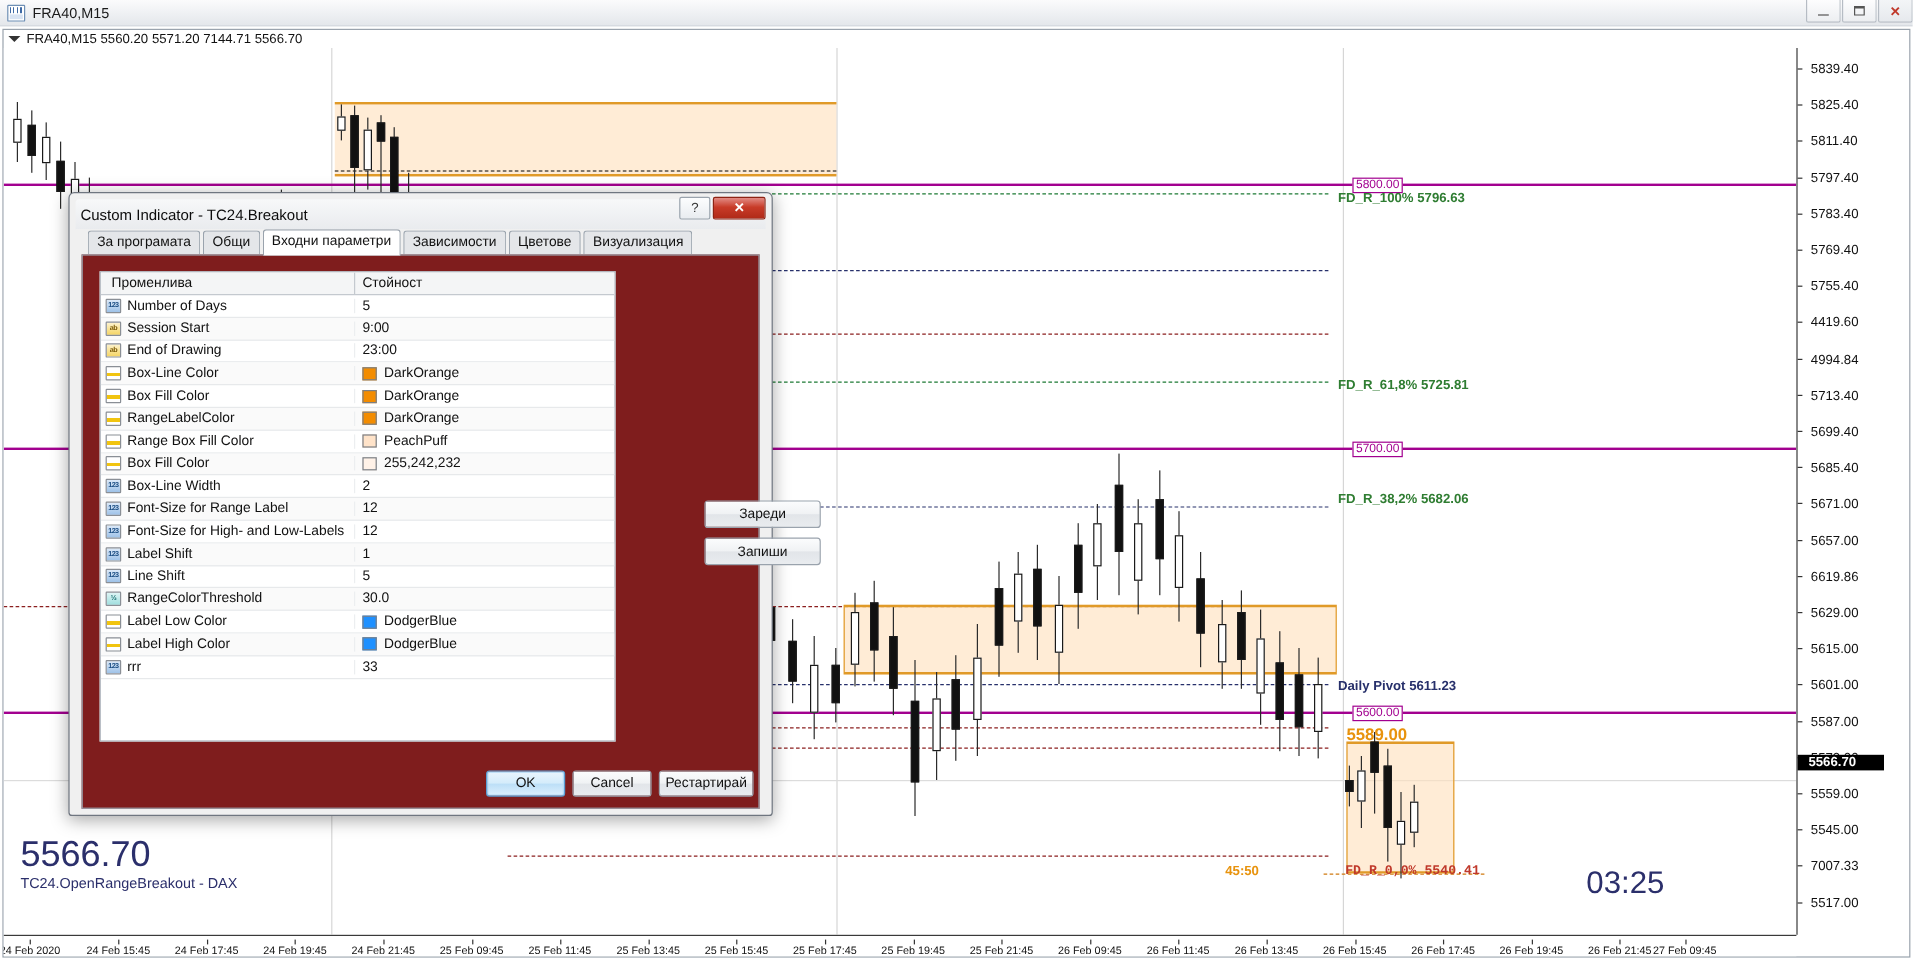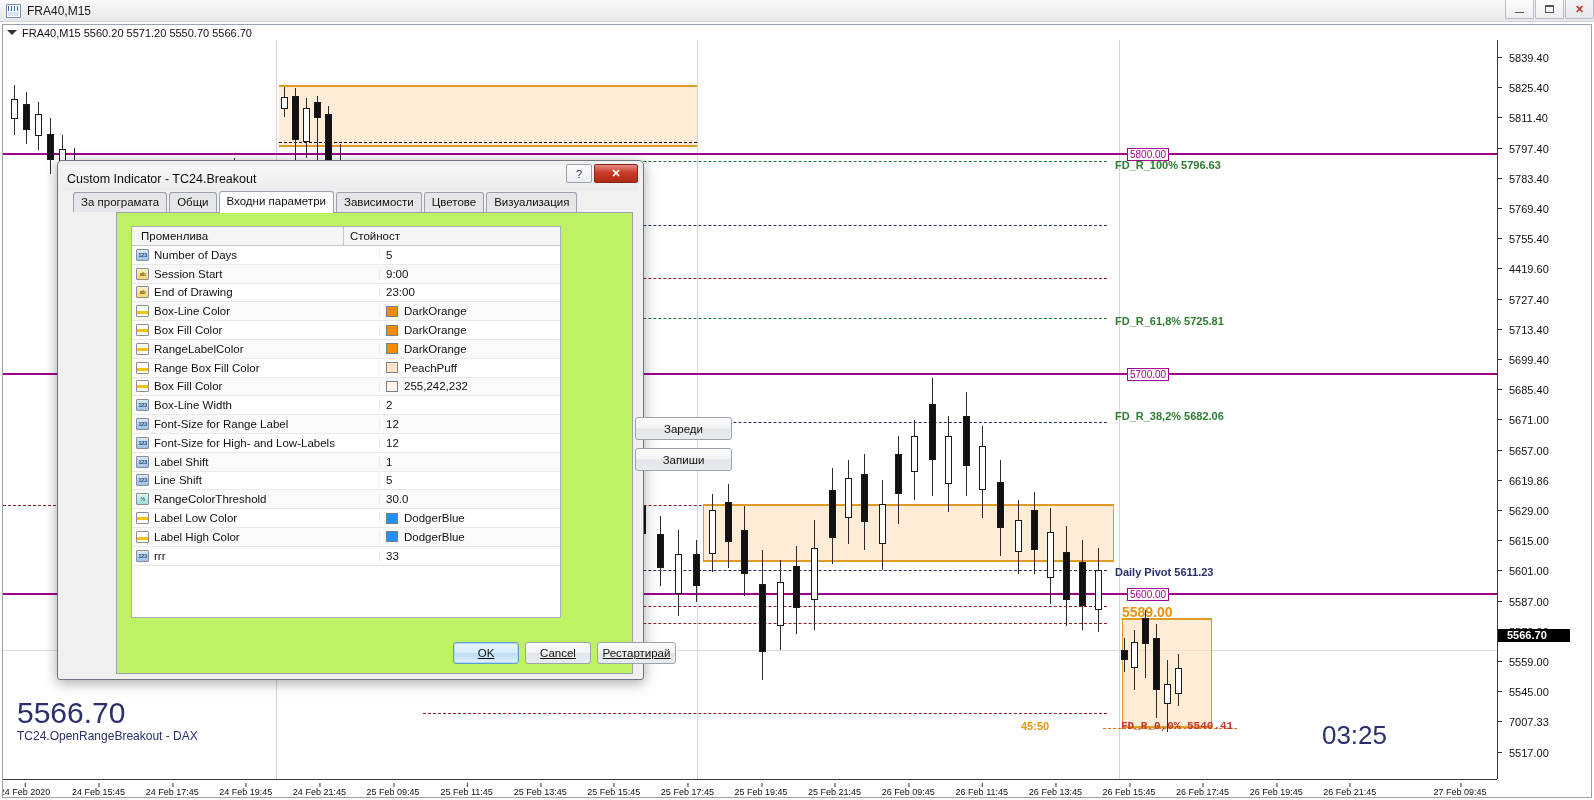--- a/index.html
+++ b/index.html
@@ -176,38 +176,38 @@
     font-size: 11.5px; padding: 2px 7px 3px 7px; margin-right: 2px;
     border: 1px solid #9aa3ad; border-bottom: none; background: #e4e6e9;
     border-radius: 3px 3px 0 0; color: #111; line-height: 14px;
   }
   .tab.active {
     background: #ffffff; font-weight: normal; padding-bottom: 5px;
     position: relative; z-index: 3; margin-bottom: -1px;
   }
   .tabpanel {
     position: absolute; left: 5px; right: 5px; top: 21px; bottom: 0;
-    border: 1px solid #9aa3ad; background: #bef264; margin-left: 48px;
+    border: 1px solid #9aa3ad; background: #7f1d1d;
   }
   .grid-wrap {
     position: absolute; left: 14px; top: 13px; width: 430px; height: 392px;
     border: 1px solid #a9b0b8; background: #fff; overflow: hidden;
   }
   .grid-head {
     display: flex; height: 19px; background: #f4f5f6; border-bottom: 1px solid #c4c9cf;
     font-size: 11.5px; color: #111;
   }
   .grid-head .c1 { width: 212px; padding: 3px 0 0 9px; border-right: 1px solid #c4c9cf; }
   .grid-head .c2 { flex: 1; padding: 3px 0 0 6px; }
   .grow {
     display: flex; height: 18.8px; border-bottom: 1px solid #e7e9eb;
     font-size: 11.5px; color: #111; align-items: center;
   }
   .grow:nth-child(even) { background: #fafafa; }
-  .grow .c1 { width: 248px; display: flex; align-items: center; padding-left: 4px; border-right: 1px solid #eceef0; }
+  .grow .c1 { width: 212px; display: flex; align-items: center; padding-left: 4px; border-right: 1px solid #eceef0; }
   .grow .c2 { flex: 1; display: flex; align-items: center; padding-left: 6px; }
   .vicon {
     width: 13px; height: 12px; margin-right: 5px; flex: none; border-radius: 1px;
     position: relative; border: 1px solid #8a8f96; font-size: 6px; color:#fff;
     display:flex; align-items:center; justify-content:center; line-height:6px;
     letter-spacing: -0.5px; font-family: "Liberation Sans", sans-serif;
   }
   .vicon.num { background: linear-gradient(to bottom,#dce9f8,#9ec2e8); color:#1d4f84; font-weight:bold; }
   .vicon.str { background: linear-gradient(to bottom,#fdf3cf,#f5d563); color:#7a5a08; font-weight:bold; }
   .vicon.col { background: linear-gradient(to bottom,#ffffff 0 45%,#f1c40f 45% 75%,#ffffff 75% 100%); }
@@ -219,21 +219,21 @@
     width: 97px; height: 23px; font-size: 11.5px; color: #111;
     border: 1px solid #9aa3ad; border-radius: 3px;
     background: linear-gradient(to bottom,#fbfcfd 0%,#f0f2f4 48%,#e2e5e9 52%,#e9ecef 100%);
     display: flex; align-items: center; justify-content: center; margin-bottom: 8px;
   }
   .footbtns { position: absolute; left: 336px; bottom: 9px; display: flex; gap: 6px; }
   .fbtn {
     height: 22px; font-size: 11.5px; color: #111;
     border: 1px solid #9aa3ad; border-radius: 3px;
     background: linear-gradient(to bottom,#fbfcfd 0%,#f0f2f4 48%,#e2e5e9 52%,#e9ecef 100%);
-    display: flex; align-items: center; justify-content: center; padding: 0 10px; text-decoration: underline;
+    display: flex; align-items: center; justify-content: center; padding: 0 10px;
   }
   .fbtn.ok {
     width: 66px;
     background: linear-gradient(to bottom,#eaf5fd 0%,#d4ecfb 48%,#bcdff7 52%,#ddf0fd 100%);
     border-color: #5b9fd4; box-shadow: 0 0 0 1px #b3d9f5 inset;
   }
   .fbtn.cancel { width: 66px; }
   .fbtn.restart { width: 79px; }
 </style>
 </head>
@@ -254,21 +254,21 @@
       <div class="wbtn close">
           <span>✕</span>
         </div>
     </div>
   </div>
 
   <div class="chartframe">
 
     <div class="chart-head">
       <span class="tri"></span>
-      <span>FRA40,M15  5560.20 5571.20 5550.70 5566.70</span>
+      <span>FRA40,M15  5560.20 5571.20 7144.71 5566.70</span>
     </div>
 
     <div class="plot">
 
       <div class="vgrid" style="left:273px"></div>
       <div class="vgrid" style="left:694px"></div>
       <div class="vgrid" style="left:1116px"></div>
 
       <div class="hgrid" style="top:610px"></div>
 
@@ -539,21 +539,21 @@
 
     <div class="paxis">
         <div class="ptick" style="top: 18px;">5839.40</div>
         <div class="ptick" style="top: 48.2px;">5825.40</div>
         <div class="ptick" style="top: 78.4px;">5811.40</div>
         <div class="ptick" style="top: 108.6px;">5797.40</div>
         <div class="ptick" style="top: 138.8px;">5783.40</div>
         <div class="ptick" style="top: 169px;">5769.40</div>
         <div class="ptick" style="top: 199.2px;">5755.40</div>
         <div class="ptick" style="top: 229.4px;">4419.60</div>
-        <div class="ptick" style="top: 259.6px;">5727.40</div>
+        <div class="ptick" style="top: 259.6px;">4994.84</div>
         <div class="ptick" style="top: 289.8px;">5713.40</div>
         <div class="ptick" style="top: 320px;">5699.40</div>
         <div class="ptick" style="top: 350.2px;">5685.40</div>
         <div class="ptick" style="top: 380.4px;">5671.00</div>
         <div class="ptick" style="top: 410.6px;">5657.00</div>
         <div class="ptick" style="top: 440.8px;">6619.86</div>
         <div class="ptick" style="top: 471px;">5629.00</div>
         <div class="ptick" style="top: 501.2px;">5615.00</div>
         <div class="ptick" style="top: 531.4px;">5601.00</div>
         <div class="ptick" style="top: 561.6px;">5587.00</div>
@@ -578,21 +578,21 @@
         <div class="ttick" style="left: 684.4px;">25 Feb 17:45<span class="tmark"></span></div>
         <div class="ttick" style="left: 758px;">25 Feb 19:45<span class="tmark"></span></div>
         <div class="ttick" style="left: 831.6px;">25 Feb 21:45<span class="tmark"></span></div>
         <div class="ttick" style="left: 905.2px;">26 Feb 09:45<span class="tmark"></span></div>
         <div class="ttick" style="left: 978.8px;">26 Feb 11:45<span class="tmark"></span></div>
         <div class="ttick" style="left: 1052.4px;">26 Feb 13:45<span class="tmark"></span></div>
         <div class="ttick" style="left: 1126px;">26 Feb 15:45<span class="tmark"></span></div>
         <div class="ttick" style="left: 1199.6px;">26 Feb 17:45<span class="tmark"></span></div>
         <div class="ttick" style="left: 1273.2px;">26 Feb 19:45<span class="tmark"></span></div>
         <div class="ttick" style="left: 1346.8px;">26 Feb 21:45<span class="tmark"></span></div>
-        <div class="ttick" style="left: 1457px;">27 Feb 09:45<span class="tmark"></span></div>
+        <div class="ttick" style="left: 1401px;">27 Feb 09:45<span class="tmark"></span></div>
       </div>
   </div>
 
   <div class="dlg">
     <div class="dlg-titlebar">
       <div class="dlg-title">Custom Indicator - TC24.Breakout</div>
       <div class="dlg-tbtns">
         <div class="tbtn">?</div>
         <div class="tbtn red">✕</div>
       </div>

